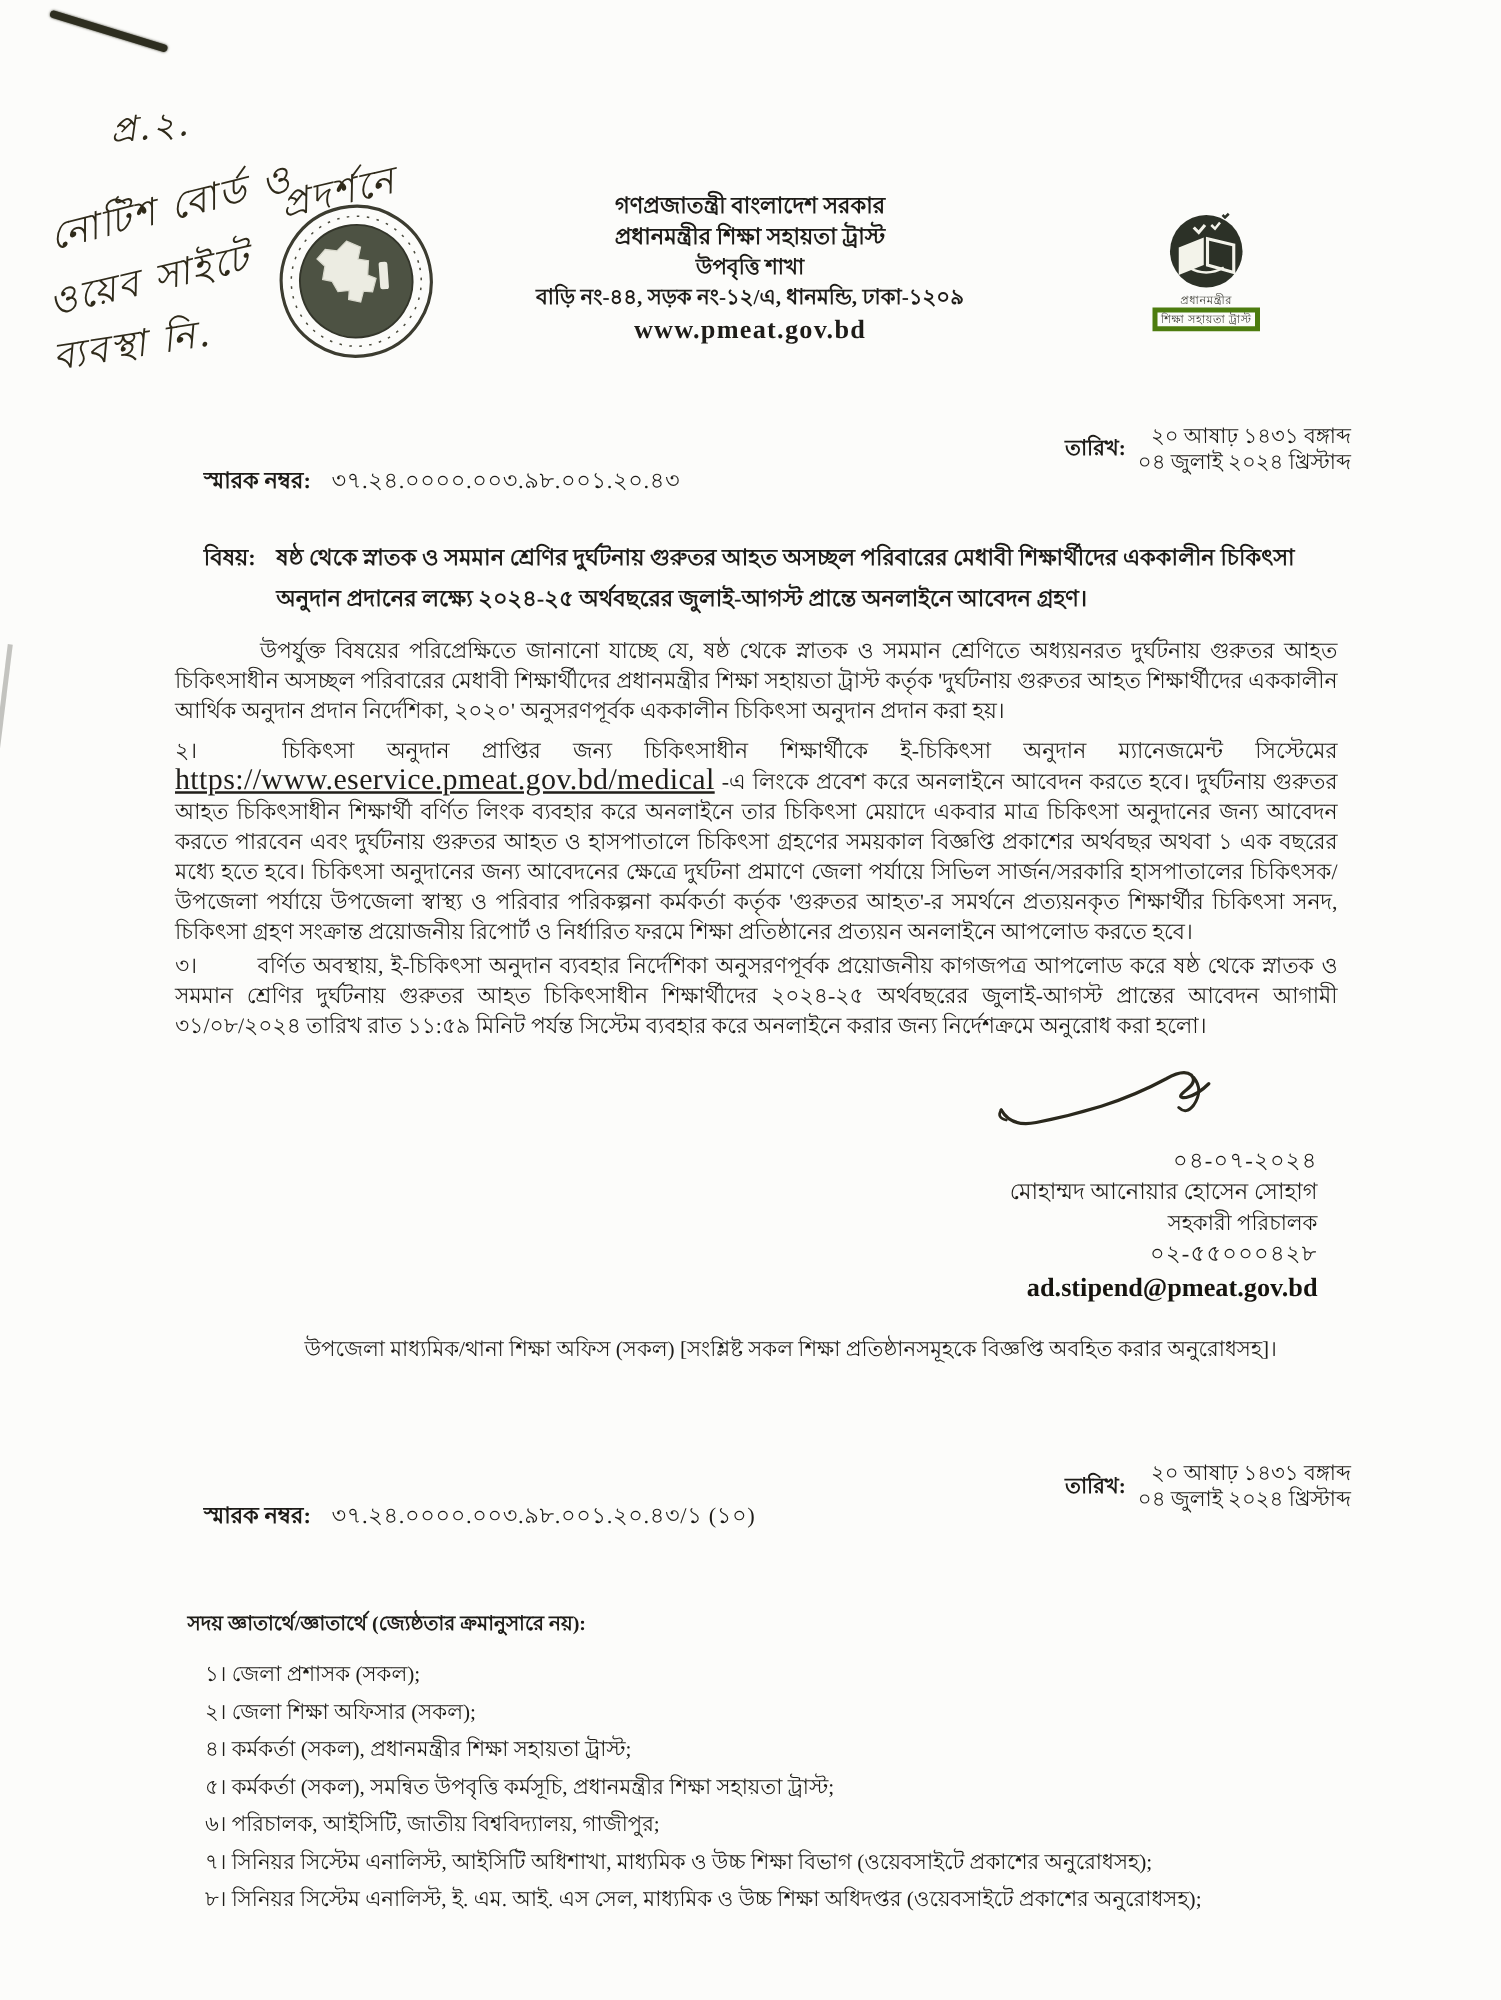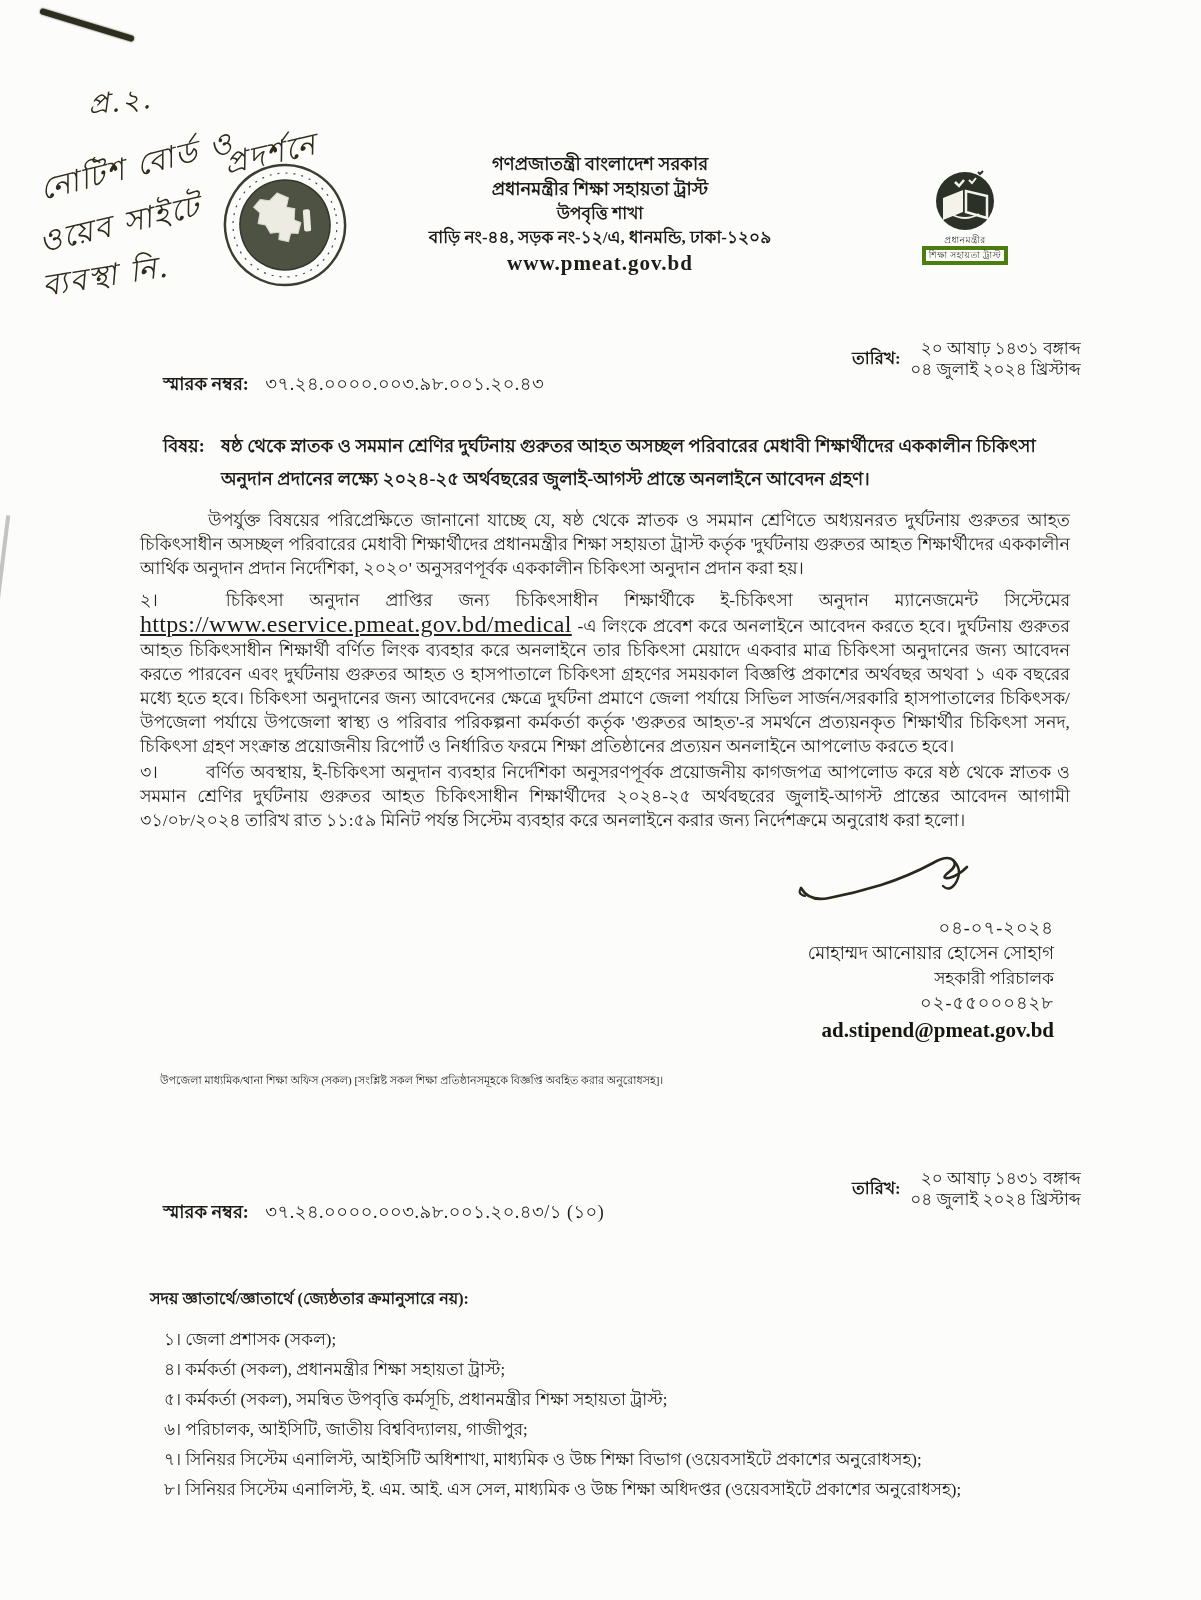--- a/index.html
+++ b/index.html
@@ -79,21 +79,21 @@
   
   .sig-squiggle{position:absolute;left:795px;top:836px;}
   .sig-block{position:absolute;left:758px;top:916px;width:296px;text-align:right;}
   .sig-block .d{font-size:18px;line-height:25px;letter-spacing:1px;}
   .sig-block .n{font-size:18px;line-height:25px;}
   .sig-block .t{font-size:17px;line-height:25px;}
   .sig-block .p{font-size:18px;line-height:25px;letter-spacing:1px;}
   .sig-block .e{font-size:21px;line-height:28px;font-weight:bold;color:#16140f;}
   .sig-block .e a{color:inherit;text-decoration:none;}
   
-  .addressee{position:absolute;left:160px;top:1068px;width:945px;font-size:11px;line-height:24px;}
+  .addressee{position:absolute;left:160px;top:1068px;width:945px;font-size:17px;line-height:24px;text-align:center;}
   
   .dist{position:absolute;left:150px;top:1286px;width:960px;}
   .dist .heading{font-size:16px;font-weight:bold;margin:0 0 12px 0;}
   .dist ul{list-style:none;margin:0;padding:0 0 0 14px;}
   .dist li{font-size:17px;line-height:30px;white-space:nowrap;}
 </style>
 </head>
 <body>
 
 <div class="page">
@@ -198,20 +198,21 @@
     <span class="dates">
       <span class="bn">২০ আষাঢ় ১৪৩১ বঙ্গাব্দ</span>
       <span class="gr">০৪ জুলাই ২০২৪ খ্রিস্টাব্দ</span>
     </span>
   </div>
 
   <div class="dist">
     <p class="heading">সদয় জ্ঞাতার্থে/জ্ঞাতার্থে (জ্যেষ্ঠতার ক্রমানুসারে নয়):</p>
     <ul>
       <li>১। জেলা প্রশাসক (সকল);</li>
+      <li>২। জেলা শিক্ষা অফিসার (সকল);</li>
       <li>৪। কর্মকর্তা (সকল), প্রধানমন্ত্রীর শিক্ষা সহায়তা ট্রাস্ট;</li>
       <li>৫। কর্মকর্তা (সকল), সমন্বিত উপবৃত্তি কর্মসূচি, প্রধানমন্ত্রীর শিক্ষা সহায়তা ট্রাস্ট;</li>
       <li>৬। পরিচালক, আইসিটি, জাতীয় বিশ্ববিদ্যালয়, গাজীপুর;</li>
       <li>৭। সিনিয়র সিস্টেম এনালিস্ট, আইসিটি অধিশাখা, মাধ্যমিক ও উচ্চ শিক্ষা বিভাগ (ওয়েবসাইটে প্রকাশের অনুরোধসহ);</li>
       <li>৮। সিনিয়র সিস্টেম এনালিস্ট, ই. এম. আই. এস সেল, মাধ্যমিক ও উচ্চ শিক্ষা অধিদপ্তর (ওয়েবসাইটে প্রকাশের অনুরোধসহ);</li>
     </ul>
   </div>
 
 </div>
 

